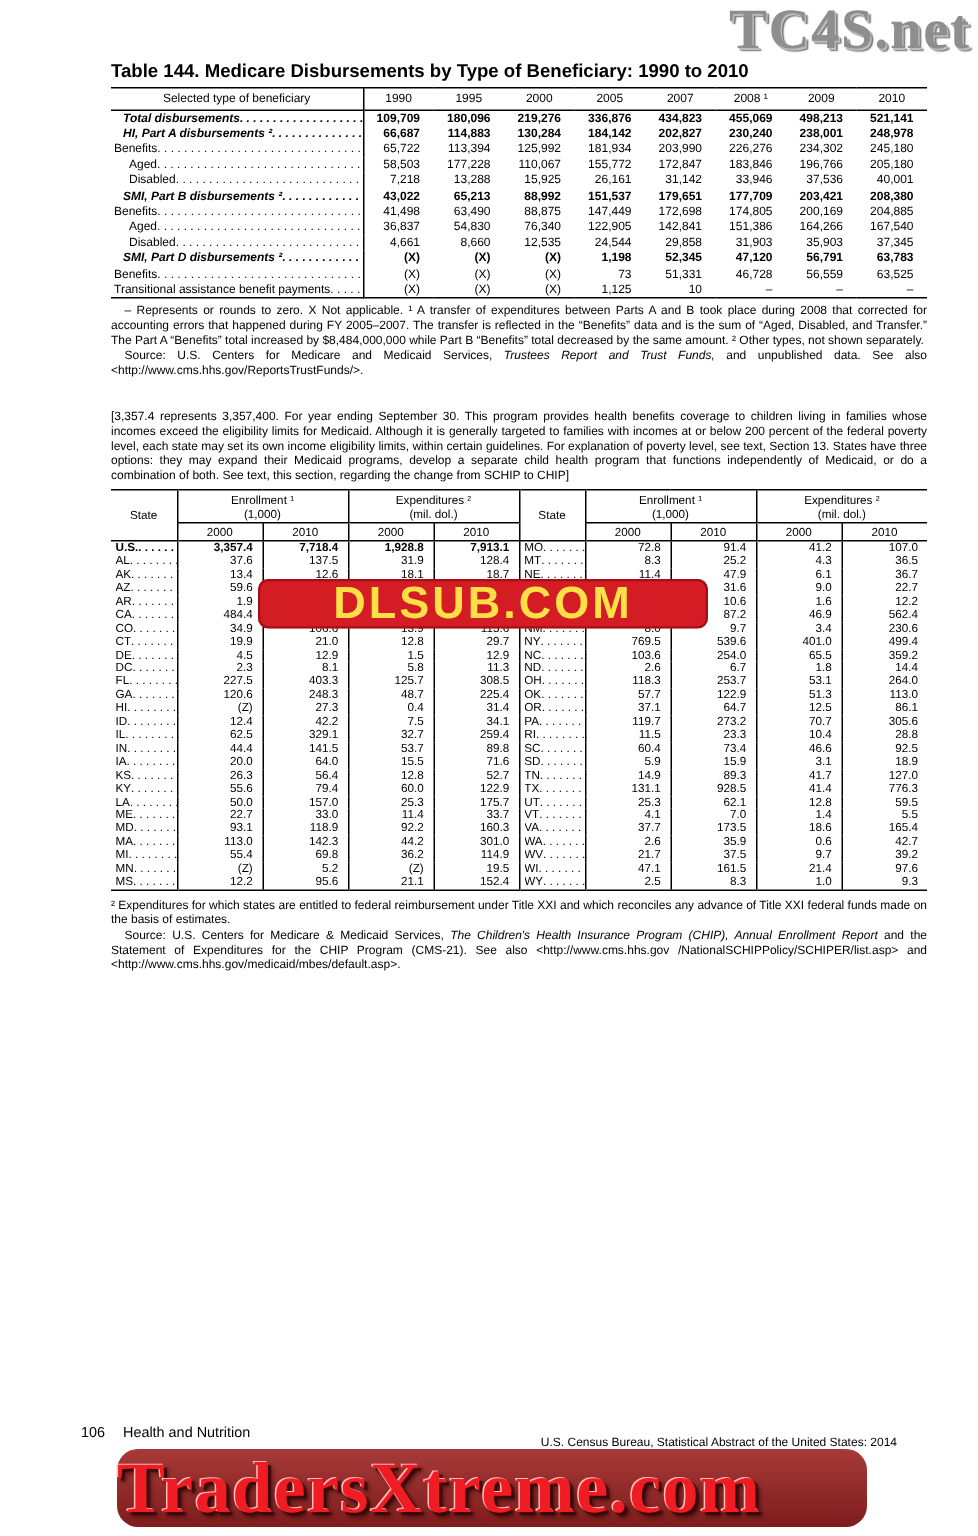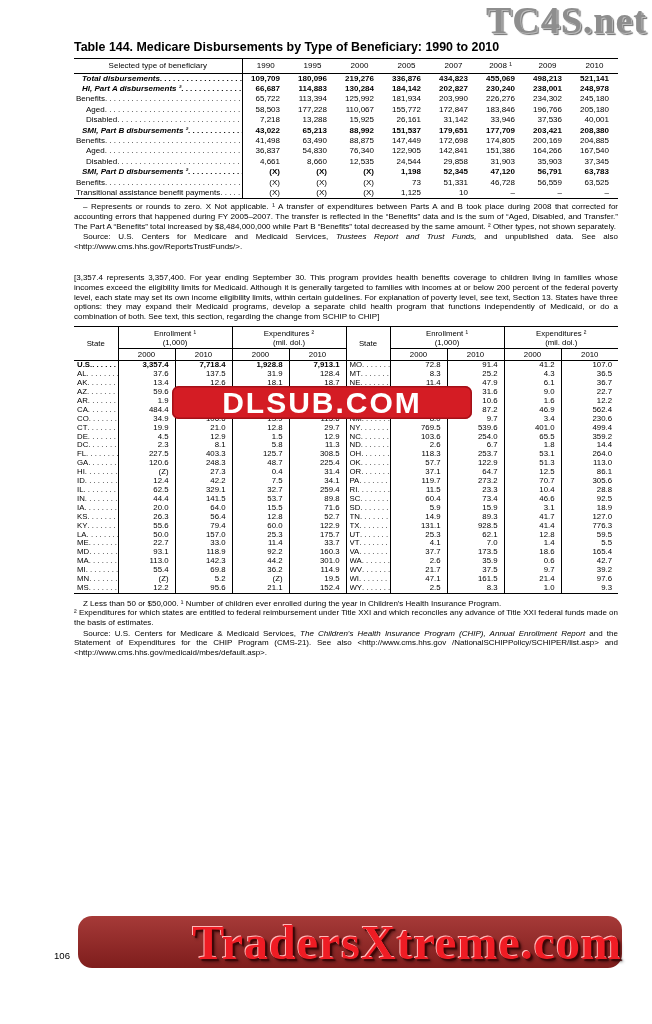--- a/index.html
+++ b/index.html
@@ -45,24 +45,24 @@
 
 .footer{position:absolute;left:54px;top:950px;width:544px;display:flex;justify-content:space-between;}
 .f-left{font-size:9.6px;}
 .f-left .pgnum{margin-right:12px;}
 .f-right{font-size:8px;position:relative;top:7px;}
 
 .wm-top{position:absolute;top:0;right:5px;font-family:"Liberation Serif","DejaVu Serif",serif;
   font-weight:bold;font-size:38px;line-height:40px;color:#8e8e8e;letter-spacing:1px;
   text-shadow:1px 1px 0 #bcbcbc,2px 2px 1px #6f6f6f;z-index:5;}
 .wm-mid{position:absolute;top:60px;left:98px;width:300px;height:33px;background:#d41c24;border-radius:7px;
-  display:flex;align-items:center;justify-content:center;color:#ffffff;font-weight:800;font-size:30px;
+  display:flex;align-items:center;justify-content:center;color:#fde047;font-weight:800;font-size:30px;
   letter-spacing:2px;z-index:5;box-shadow:inset 0 0 0 1.5px #a31118;}
-.wm-bottom{position:absolute;left:78px;top:916px;width:544px;height:52px;border-radius:14px;
-  background:linear-gradient(180deg,#a63a38,#7e1d1c);display:flex;align-items:center;justify-content:flex-end;z-index:6;}
+.wm-bottom{position:absolute;left:78px;top:966px;width:500px;height:52px;border-radius:14px;
+  background:linear-gradient(180deg,#a63a38,#7e1d1c);display:flex;align-items:center;justify-content:flex-start;z-index:6;}
 .wm-bottom span{font-family:"Liberation Serif","DejaVu Serif",serif;font-weight:bold;font-size:48px;
   color:#ef1c24;letter-spacing:1px;
   text-shadow:-1px -1px 0 #ffb9b9,2px 2px 1px #3c0707,3px 3px 3px rgba(0,0,0,.45);}
 </style>
 </head>
 <body>
 
 <div class="page">
 
   <div class="wm-top">TC4S.net</div>
@@ -902,21 +902,20 @@
                 <td class="num bl">2.5</td>
                 <td class="num bl">8.3</td>
                 <td class="num bl">1.0</td>
                 <td class="num bl">9.3</td>
               </tr>
             </tbody>
           </table>
         <div class="wm-mid">DLSUB.COM</div>
       </div>
       <div style="margin-top:5px">
-        <p class="notes ind">Z Less than 50 or $50,000. ¹ Number of children ever enrolled during the year in Children's Health Insurance Program.</p>
         <p class="notes">² Expenditures for which states are entitled to federal reimbursement under Title XXI and which reconciles any advance of Title XXI federal funds made on the basis of estimates.</p>
         <p class="notes ind src"><span>Source: U.S. Centers for Medicare &amp; Medicaid Services, </span><i>The Children's Health Insurance Program (CHIP), Annual Enrollment Report</i><span> and the Statement of Expenditures for the CHIP Program (CMS-21). See also &lt;http://www.cms.hhs.gov /NationalSCHIPPolicy/SCHIPER/list.asp&gt; and &lt;http://www.cms.hhs.gov/medicaid/mbes/default.asp&gt;.</span></p>
       </div>
     </section>
 
   </div>
 
   <div class="footer">
     <span class="f-left"><span class="pgnum">106</span><span>Health and Nutrition</span></span>
     <span class="f-right">U.S. Census Bureau, Statistical Abstract of the United States: 2014</span>

